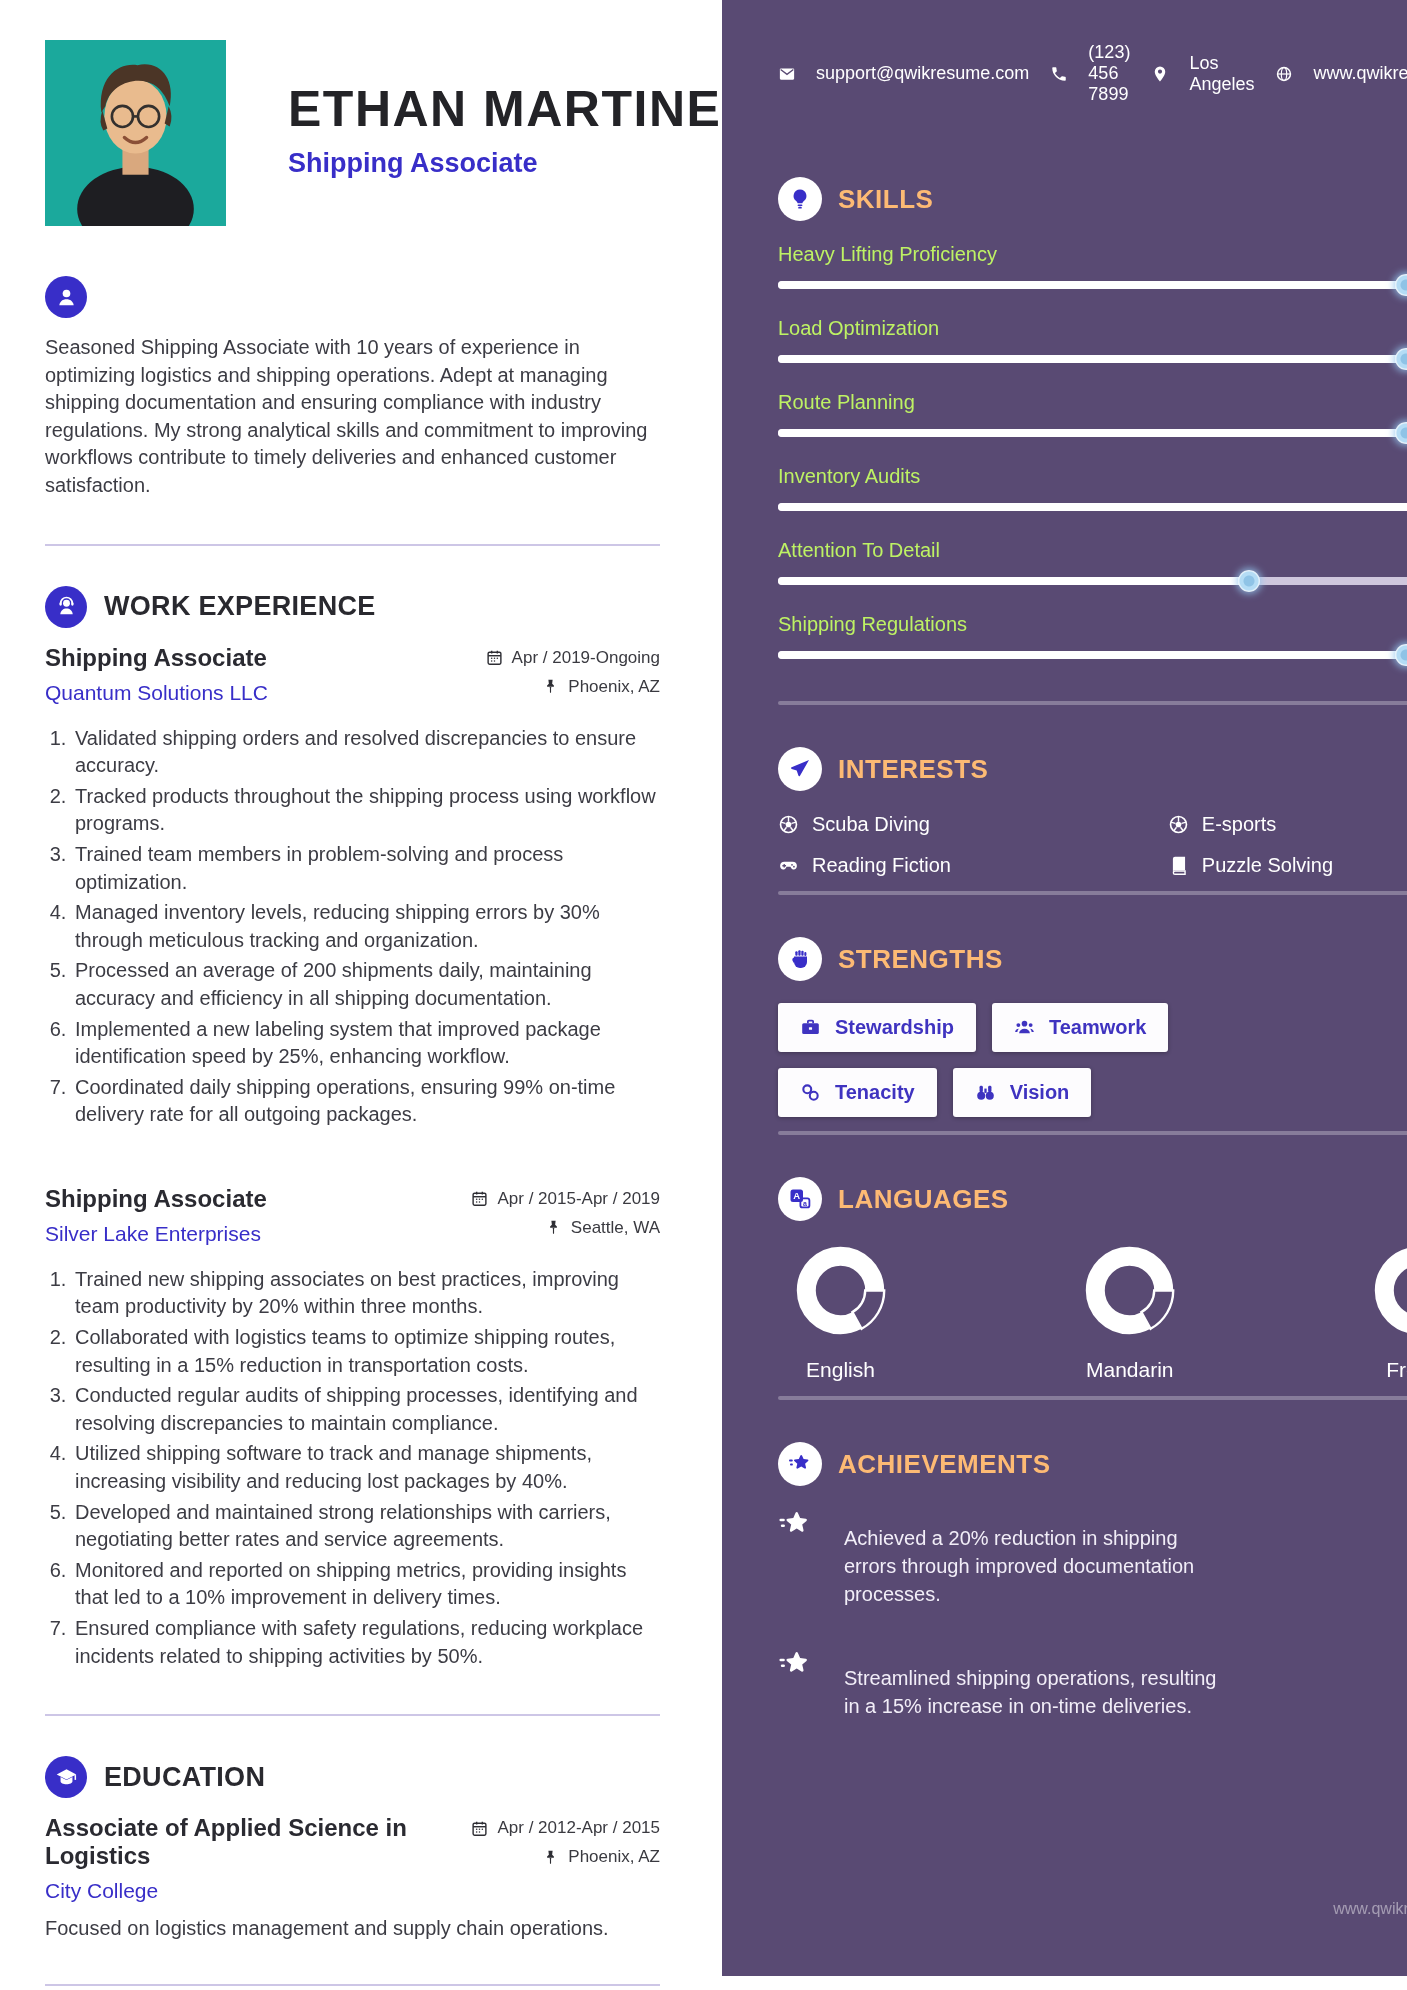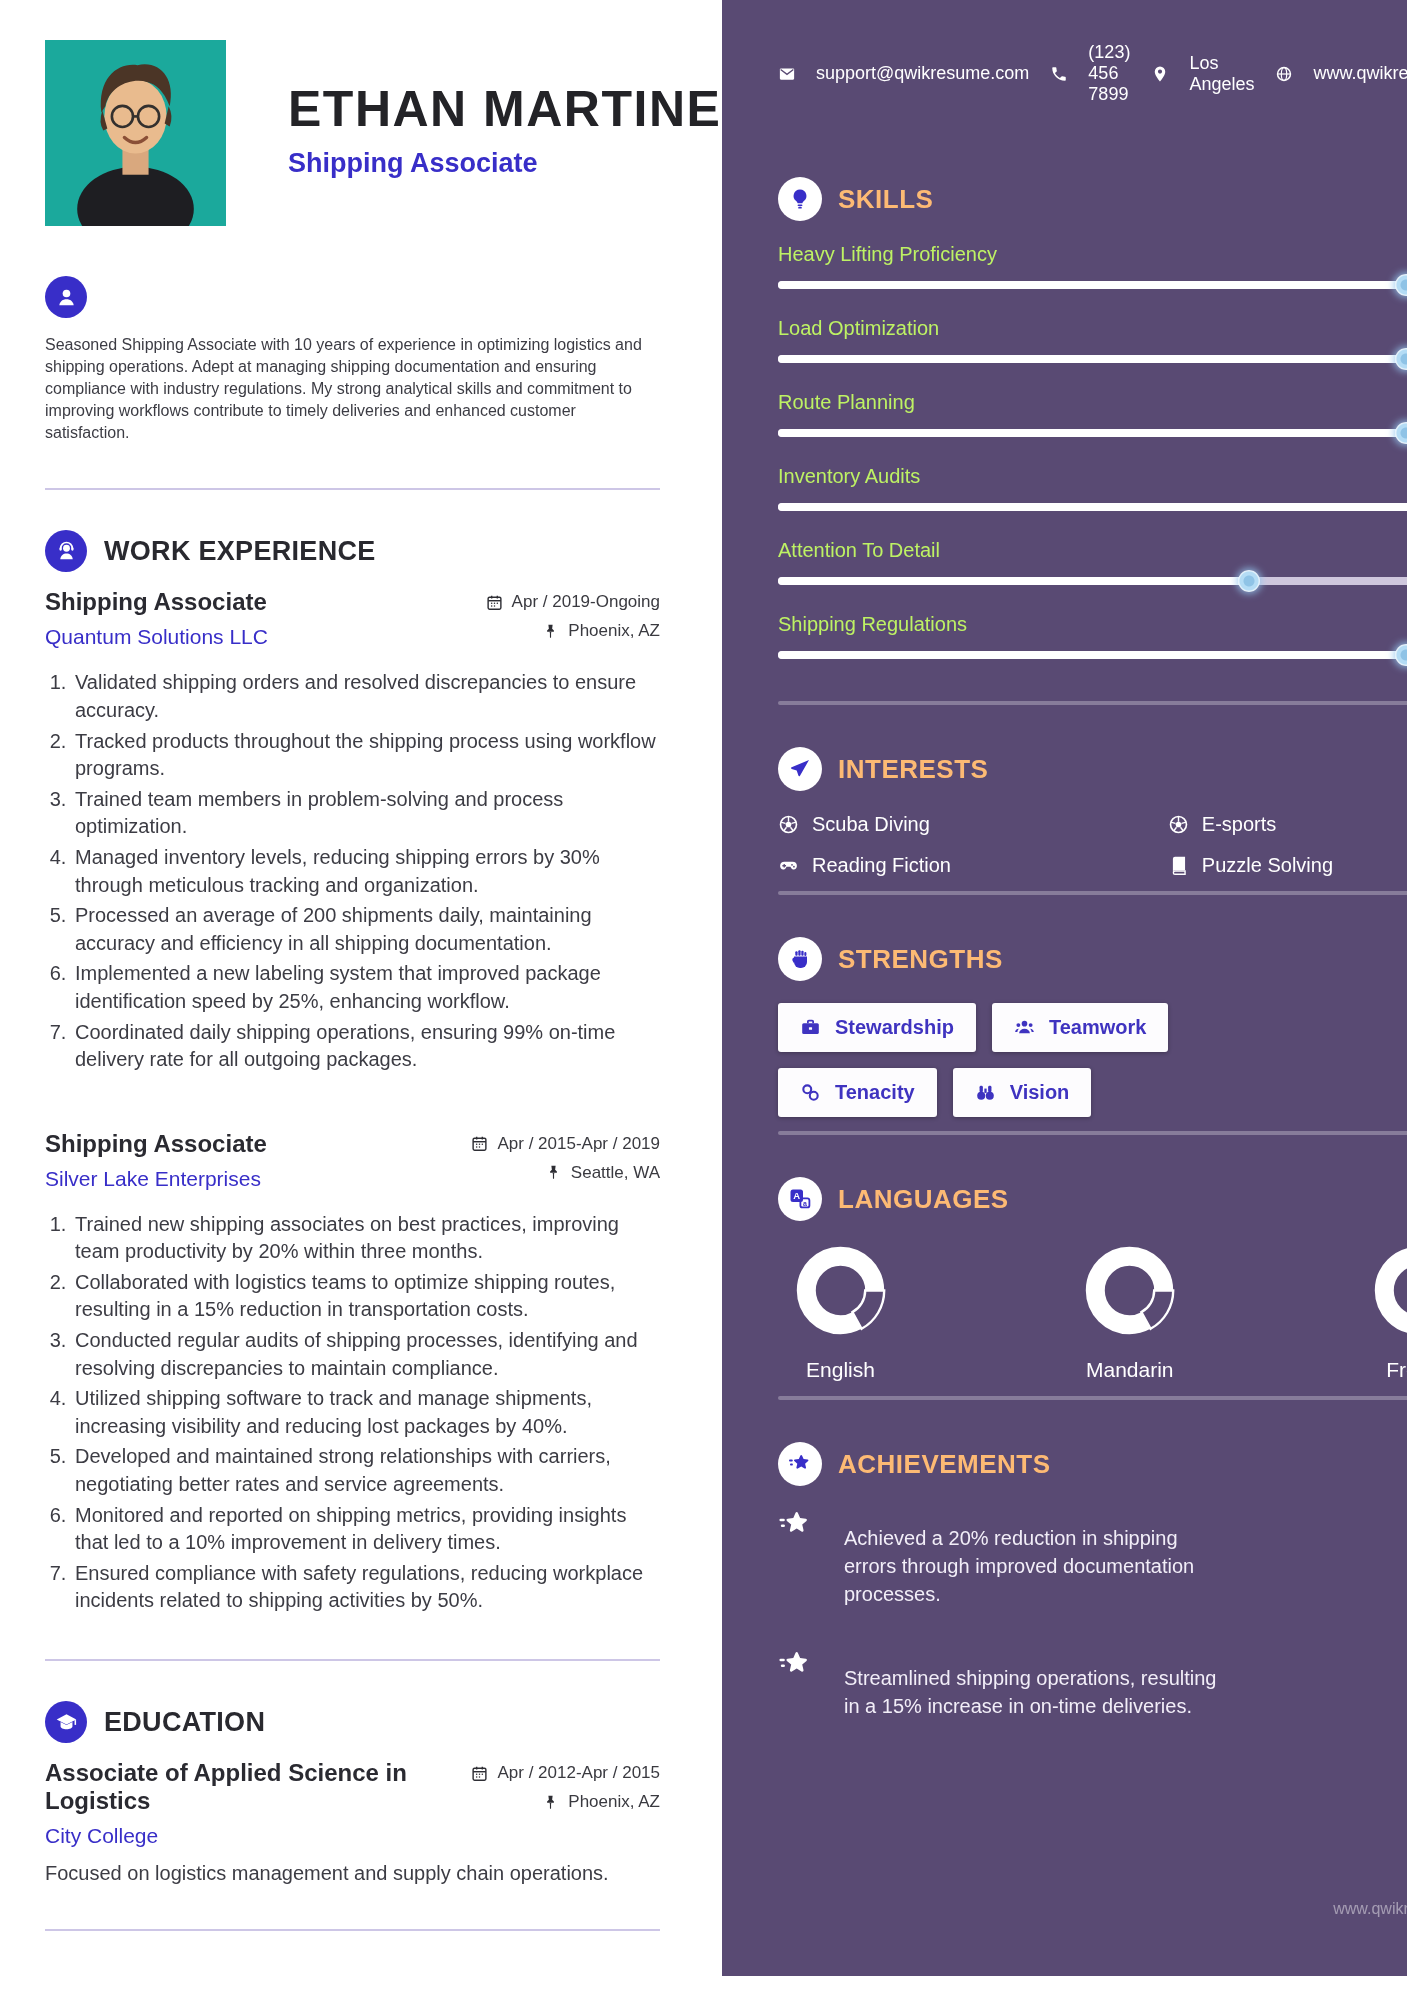--- a/index.html
+++ b/index.html
@@ -20,21 +20,21 @@
   h1.name{font-size:50px;font-weight:800;color:#232327;margin:0;letter-spacing:1.5px;white-space:nowrap}
   .subtitle{font-size:27px;color:var(--accent);font-weight:600;margin-top:10px}
 
   .sec-head{display:flex;align-items:center;gap:17px;margin:0 0 16px}
   .sec-ic{width:42px;height:42px;border-radius:50%;background:var(--accent);color:#fff;
           display:flex;align-items:center;justify-content:center;flex:none}
   .sec-ic svg{width:23px;height:23px}
   .sec-head h2{font-size:27px;font-weight:800;color:#29292f;margin:0;letter-spacing:.3px}
 
   .summary{margin-top:50px}
-  .summary p{font-size:16px;line-height:1.38;max-width:648px;margin:8px 0 0}
+  .summary p{font-size:20px;line-height:1.38;max-width:648px;margin:8px 0 0}
 
   hr.div-main{border:none;border-top:2px solid #cdc6e6;margin:44px 0 40px}
 
   .job{margin-top:0}
   .job + .job{margin-top:56px}
   .job-top{display:flex;justify-content:space-between;align-items:flex-start}
   .job-title{font-size:24px;font-weight:700;color:#2a2a31;margin:0}
   .company{font-size:21px;color:var(--accent);margin-top:9px;display:inline-block}
   .meta{width:210px;flex:none;display:flex;flex-direction:column;gap:9px;align-items:flex-end;
         font-size:17px;color:#3a3a40;padding-top:4px}

